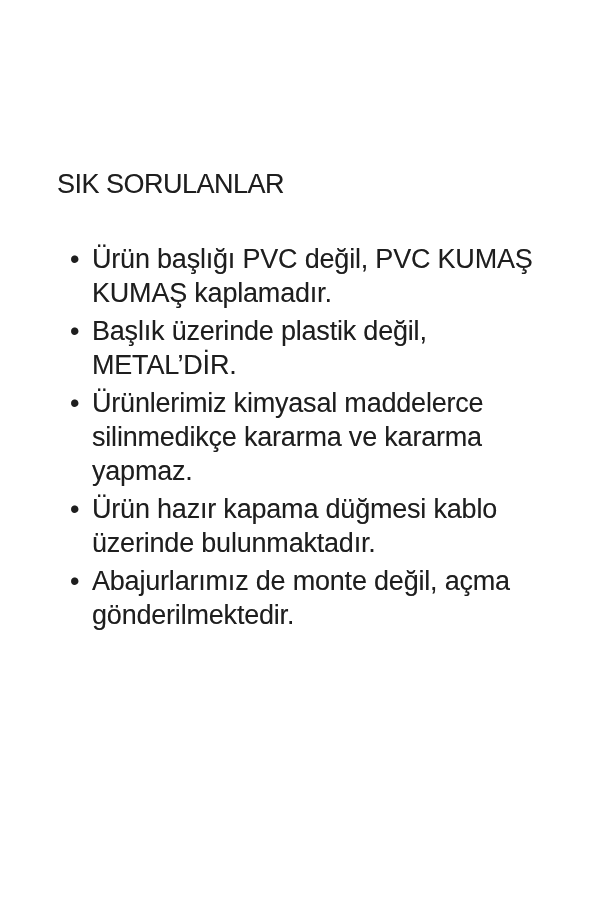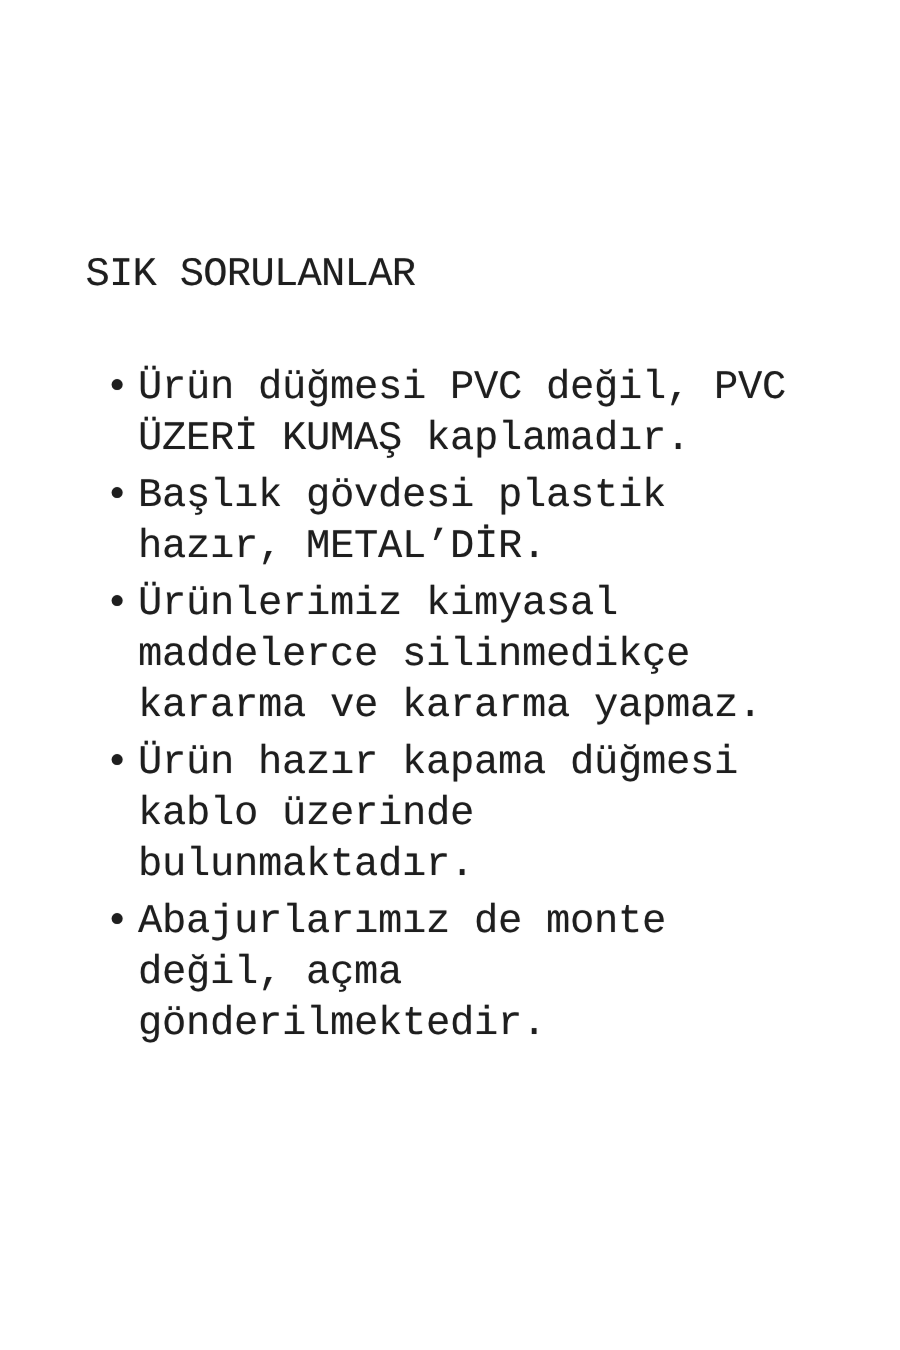--- a/index.html
+++ b/index.html
@@ -50,31 +50,31 @@
     line-height: 34px;
   }
   .faq-text {
     width: 460px;
     max-width: 460px;
   }
 </style>
 </head>
 <body style="background: rgb(255, 255, 255);">
 
-<div class="page" style="color: rgb(30, 30, 30); font-family: Liberation Mono, monospace;">
+<div class="page" style="color: rgb(30, 30, 30);">
   <h1 class="faq-title">SIK SORULANLAR</h1>
 
   <ul class="faq-list">
     <li class="faq-item">
       <span class="faq-bullet">•</span>
-      <span class="faq-text">Ürün düğmesi PVC değil, PVC ÜZERİ KUMAŞ kaplamadır.</span>
+      <span class="faq-text">Ürün başlığı PVC değil, PVC KUMAŞ KUMAŞ kaplamadır.</span>
     </li>
     <li class="faq-item">
       <span class="faq-bullet">•</span>
-      <span class="faq-text">Başlık gövdesi plastik hazır, METAL’DİR.</span>
+      <span class="faq-text">Başlık üzerinde plastik değil, METAL’DİR.</span>
     </li>
     <li class="faq-item">
       <span class="faq-bullet">•</span>
       <span class="faq-text">Ürünlerimiz kimyasal maddelerce silinmedikçe kararma ve kararma yapmaz.</span>
     </li>
     <li class="faq-item">
       <span class="faq-bullet">•</span>
       <span class="faq-text">Ürün hazır kapama düğmesi kablo üzerinde bulunmaktadır.</span>
     </li>
     <li class="faq-item">

